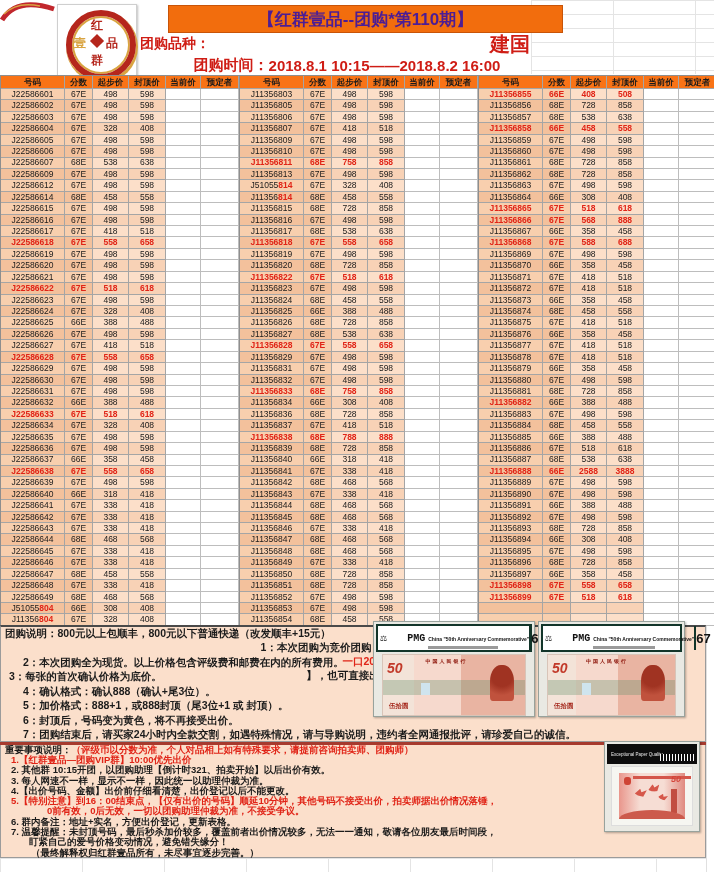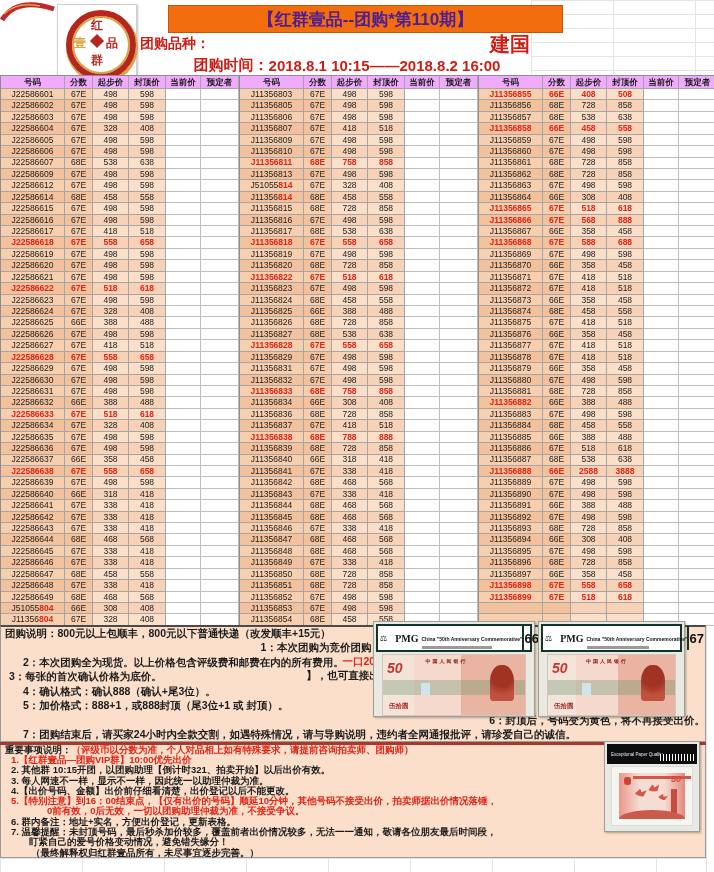--- a/index.html
+++ b/index.html
@@ -24,21 +24,21 @@
       align-items:center;justify-content:space-between;gap:6px;color:#cf1d15;font-weight:bold;}
   .prodline .lbl{font-size:14px;}
   .prodline .val{font-size:20px;}
   .timeline{position:absolute;left:72px;top:55px;width:550px;height:20px;display:flex;
       align-items:center;justify-content:center;color:#cf1d15;font-weight:bold;font-size:15px;}
   
   .price-table{position:absolute;left:0;top:75px;display:flex;}
   .tgroup{width:238px;border-left:1px solid #8e8e8e;}
   .tgroup:last-child{border-right:1px solid #8e8e8e;}
   .trow{display:grid;grid-template-columns:64px 28px 36px 37px 35px 38px;height:11.425px;}
-  .thead{height:13px;background:#f0abfc;border-top:1px solid #8e8e8e;}
+  .thead{height:13px;background:#f97316;border-top:1px solid #8e8e8e;}
   .cell{box-sizing:border-box;border-right:1px solid #a5a5a5;border-bottom:1px solid #a5a5a5;
       font-size:8.5px;line-height:1;display:flex;align-items:center;justify-content:center;
       color:#1b1b1b;overflow:hidden;white-space:nowrap;}
   .hc{font-weight:bold;font-size:8.5px;}
   .trow.a .no,.trow.a .sc{background:#f8cfae;}
   .trow.a .st,.trow.a .cap{background:#fcdfc9;}
   .trow.b .no,.trow.b .sc{background:#f3c19c;}
   .trow.b .st,.trow.b .cap{background:#f8d2b6;}
   .cur,.res{background:#fff;border-right:1px solid #bdbdbd;border-bottom:1px solid #bdbdbd;}
   .trow.red .no,.trow.red .sc,.trow.red .st,.trow.red .cap{color:#e02417;font-weight:bold;}
@@ -49,21 +49,21 @@
   .notes .line{position:relative;height:14.4px;display:flex;align-items:center;font-size:10.5px;white-space:nowrap;}
   .divider{position:absolute;left:0;top:742px;width:706px;height:3px;background:#a63a2e;}
   .important{position:absolute;left:0;top:745px;width:706px;height:113px;background:#fbdfcb;
       box-sizing:border-box;border:1px solid #9b9b9b;border-top:none;font-weight:bold;}
   .important .line{position:relative;height:10.3px;display:flex;align-items:center;font-size:9.5px;white-space:nowrap;}
   .sg-k{color:#1b1b1b;} .sg-r{color:#e02417;}
   
   .slab{position:absolute;background:#e9e9e3;border:1px solid #98a29c;box-shadow:1px 1px 2px rgba(0,0,0,.3);}
   .slab-label{position:relative;height:24px;margin:2px;background:#fff;border:2px solid #12352a;
       display:flex;align-items:center;}
-  .pmg-logo{font-family:Liberation Serif, serif;font-weight:bold;font-size:10px;color:#111;margin-left:8px;}
+  .pmg-logo{font-family:Liberation Mono, monospace;font-weight:bold;font-size:10px;color:#111;margin-left:20px;}
   .pmg-scale{font-size:8px;margin-left:2px;}
   .slab-title{flex:1;margin-left:3px;}
   .slab-title .t1{font-size:5px;font-weight:bold;color:#111;line-height:6px;white-space:nowrap;}
   .bar{height:3px;background:#9a9a9a;margin-top:1px;}
   .grade{border-left:2px solid #12352a;height:100%;width:24px;display:flex;align-items:center;
       justify-content:center;font-weight:bold;font-size:13px;color:#111;}
   .note-front{position:relative;margin:2px 8px;height:60px;background:
       linear-gradient(90deg,#f3e3d8 0 22%,#f6d9cd 22% 55%,#e9b4a2 55% 100%);border:1px solid #d8c4b8;}
   .nf-band{position:absolute;left:0;top:42%;width:100%;height:24%;background:rgba(96,142,105,.32);}
   .nf-50{position:absolute;left:4px;top:5px;font-size:14px;font-weight:bold;font-style:italic;color:#c23a2a;}
@@ -1304,21 +1304,21 @@
       </div>
       <div class="line" style="padding-left: 8px;">
         <span class="sg-k">3：每张的首次确认价格为底价。</span>
       </div>
       <div class="line" style="padding-left: 22px;">
         <span class="sg-k">4：确认格式：确认888（确认+尾3位）。</span>
       </div>
       <div class="line" style="padding-left: 22px;">
         <span class="sg-k">5：加价格式：888+1，或888封顶（尾3位+1 或 封顶）。</span>
       </div>
-      <div class="line" style=" justify-content: flex-end;">
+      <div class="line" style="padding-left: 22px;">
         <span class="sg-k">6：封顶后，号码变为黄色，将不再接受出价。</span>
       </div>
       <div class="line" style="padding-left: 22px;">
         <span class="sg-k">7：团购结束后，请买家24小时内全款交割，如遇特殊情况，请与导购说明，违约者全网通报批评，请珍爱自己的诚信。</span>
       </div>
     </div>
   <div class="divider"></div>
 
   <div class="important">
       <div class="line" style="padding-left: 4px;">

